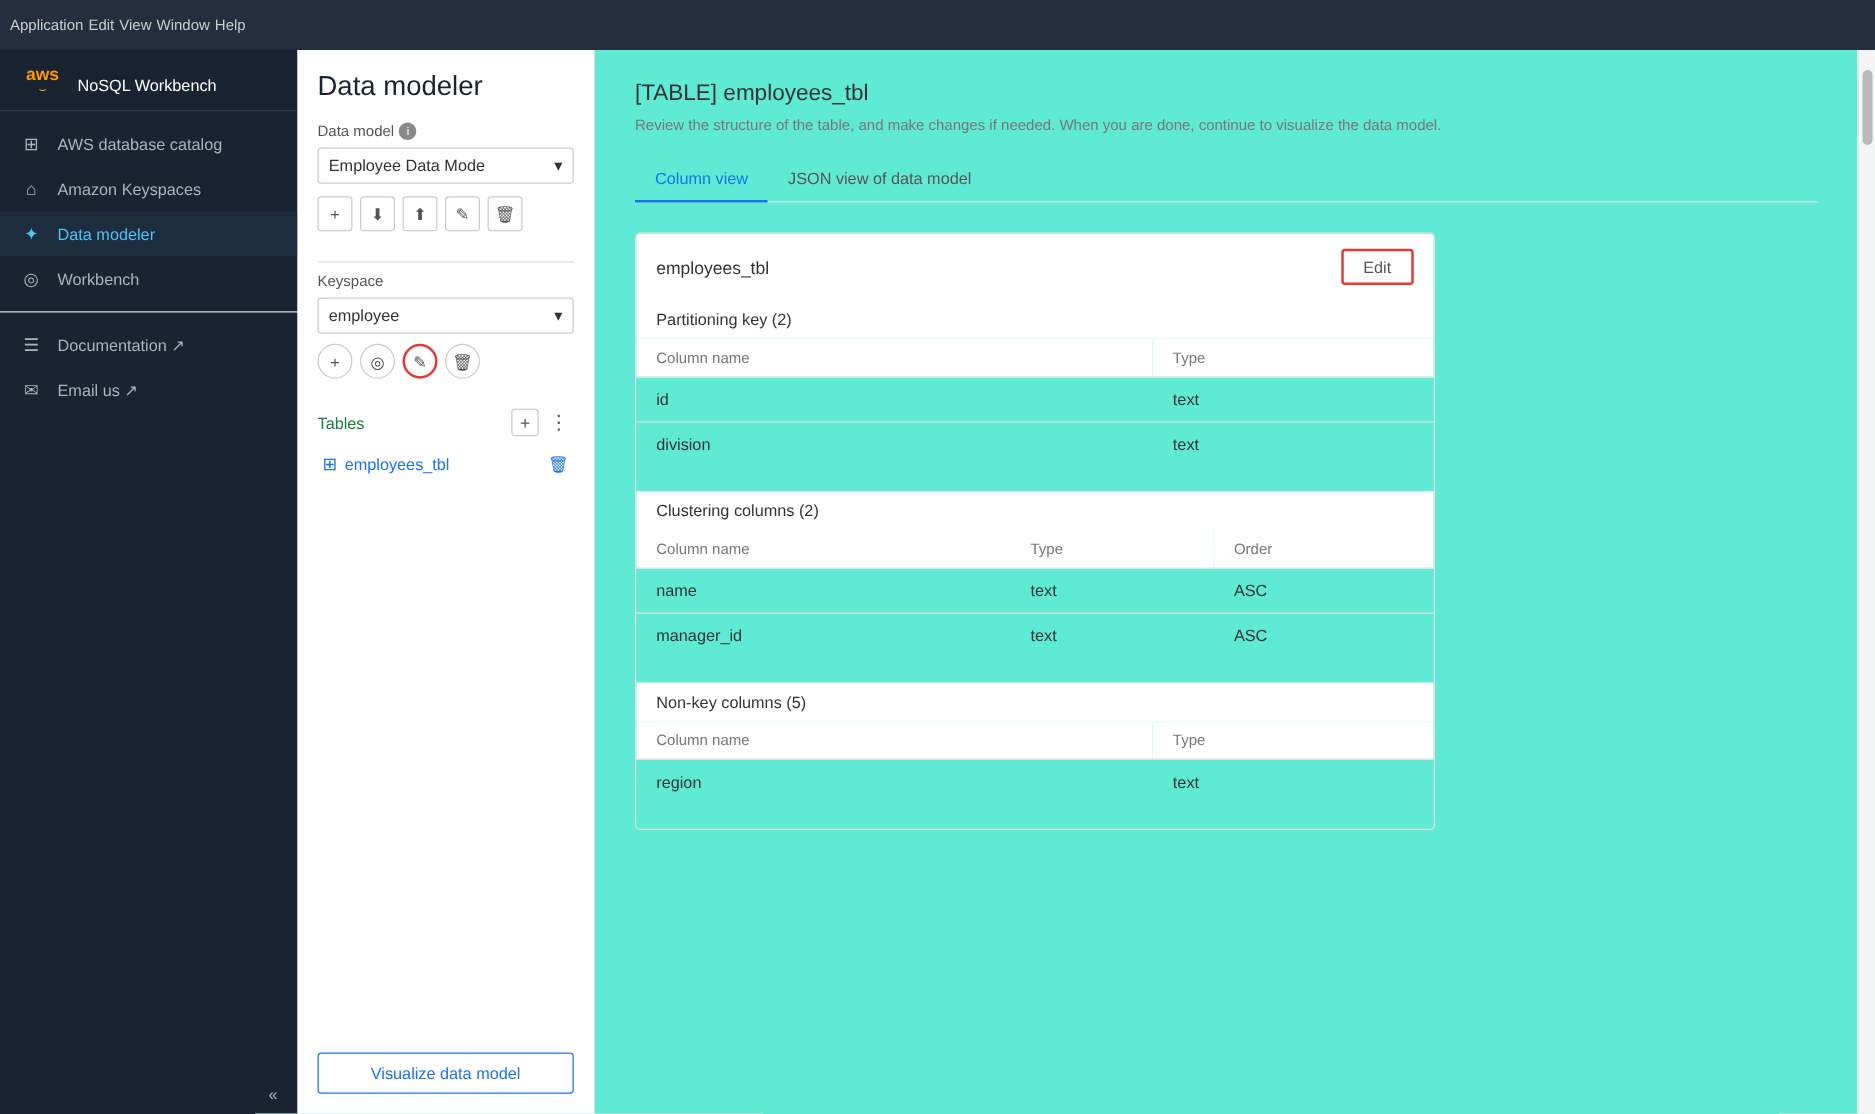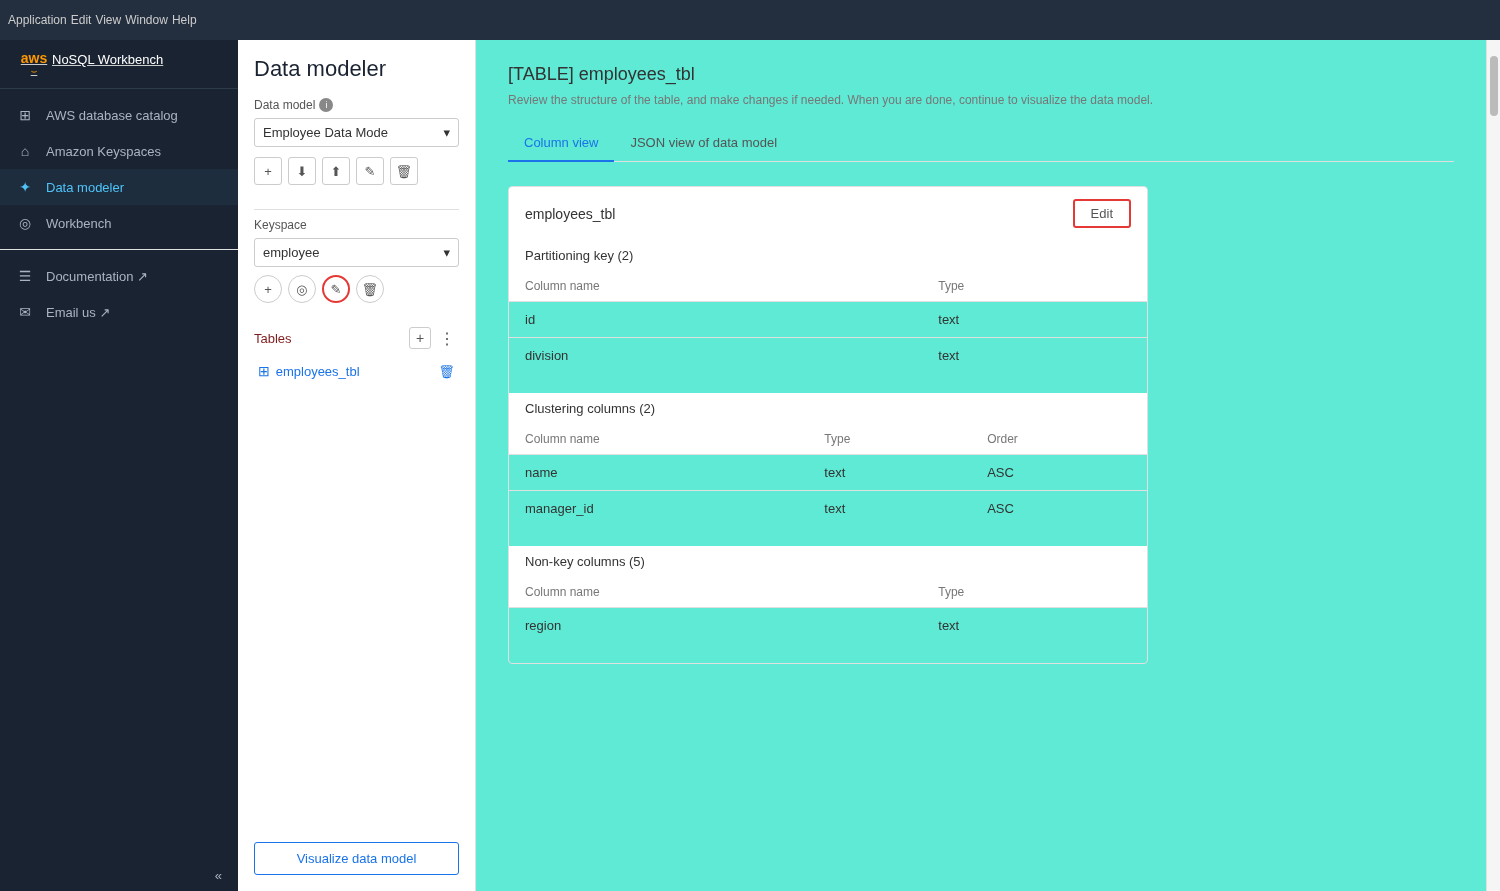--- a/index.html
+++ b/index.html
@@ -30,24 +30,24 @@
     .sidebar {
       width: 238px;
       background: #1a2332;
       color: #ccc;
       display: flex;
       flex-direction: column;
       flex-shrink: 0;
     }
     .sidebar-logo {
       display: flex;
-      align-items: flex-start;
+      align-items: flex-end;
       padding: 12px 16px;
+      gap: 10px;
       border-bottom: 1px solid #2d3a4a;
-      text-decoration: underline;
     }
     .aws-logo {
       width: 36px;
       height: 24px;
       display: flex;
       flex-direction: column;
       align-items: center;
       justify-content: center;
     }
     .aws-logo .aws-text {
@@ -171,21 +171,21 @@
       cursor: pointer;
       margin-bottom: 8px;
     }
     .tables-section { flex: 1; }
     .tables-header {
       display: flex;
       align-items: center;
       justify-content: space-between;
       margin-bottom: 8px;
     }
-    .tables-title { font-size: 13px; color: #7f1d1d; font-weight: 500; }
+    .tables-title { font-size: 13px; color: #15803d; font-weight: 500; }
     .add-btn {
       width: 22px;
       height: 22px;
       border: 1px solid #ccc;
       border-radius: 3px;
       background: #fff;
       display: flex;
       align-items: center;
       justify-content: center;
       cursor: pointer;

